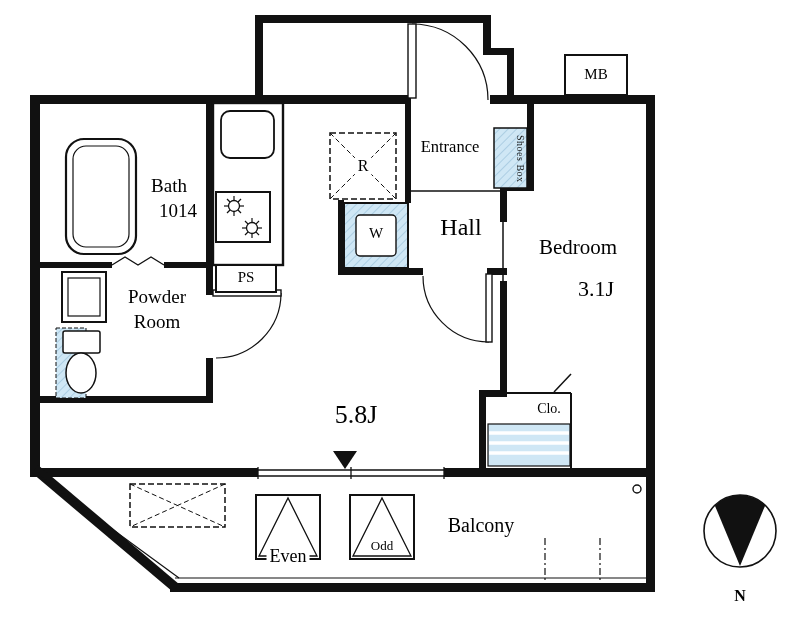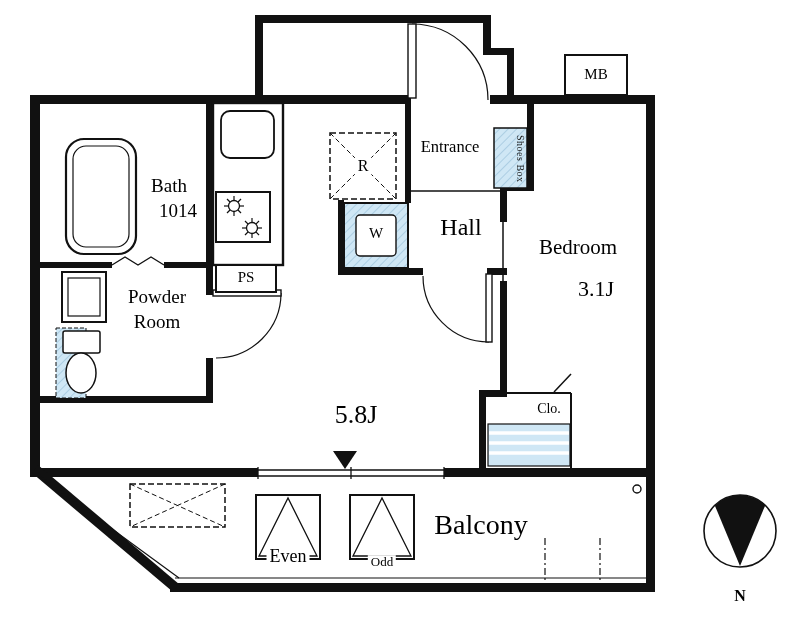--- a/index.html
+++ b/index.html
@@ -190,24 +190,24 @@
 
 <div class="lbl" style="left:169px; top:186px; font-size:19px;">Bath</div>
 <div class="lbl" style="left:178px; top:211px; font-size:19px;">1014</div>
 <div class="lbl" style="left:157px; top:297px; font-size:19px;">Powder</div>
 <div class="lbl" style="left:157px; top:322px; font-size:19px;">Room</div>
 <div class="lbl" style="left:450px; top:147px; font-size:16.5px;">Entrance</div>
 <div class="lbl" style="left:461px; top:228px; font-size:24px;">Hall</div>
 <div class="lbl" style="left:356px; top:399px; font-size:26px;margin-top:16px;">5.8J</div>
 <div class="lbl" style="left:578px; top:247px; font-size:21px;">Bedroom</div>
 <div class="lbl" style="left:596px; top:289px; font-size:22px;">3.1J</div>
-<div class="lbl" style="left:481px; top:525px; font-size:28px;text-align:center;">Balcony</div>
+<div class="lbl" style="left:481px; top:525px; font-size:20px;text-align:center;">Balcony</div>
 <div class="lbl" style="left:596px; top:75px;  font-size:15px;">MB</div>
 <div class="lbl" style="left:246px; top:278px; font-size:15px;">PS</div>
 <div class="lbl bg-white" style="left:363px; top:166px; font-size:16px;">R</div>
 <div class="lbl" style="left:376px; top:234px; font-size:15px;">W</div>
 <div class="shoes-lbl">Shoes Box</div>
 <div class="lbl" style="left:529px; top:409px; font-size:14px;margin-left:20px;">Clo.</div>
 <div class="lbl bg-white" style="left:288px; top:556px; font-size:18px;">Even</div>
-<div class="lbl bg-white" style="left:382px; top:546px; font-size:13px;margin-top:16px;">Odd</div>
+<div class="lbl bg-white" style="left:382px; top:546px; font-size:13px;">Odd</div>
 <div class="lbl north" style="left:740px; top:596px; font-size:16px;">N</div>
 
 </div>
 
 </body></html>

